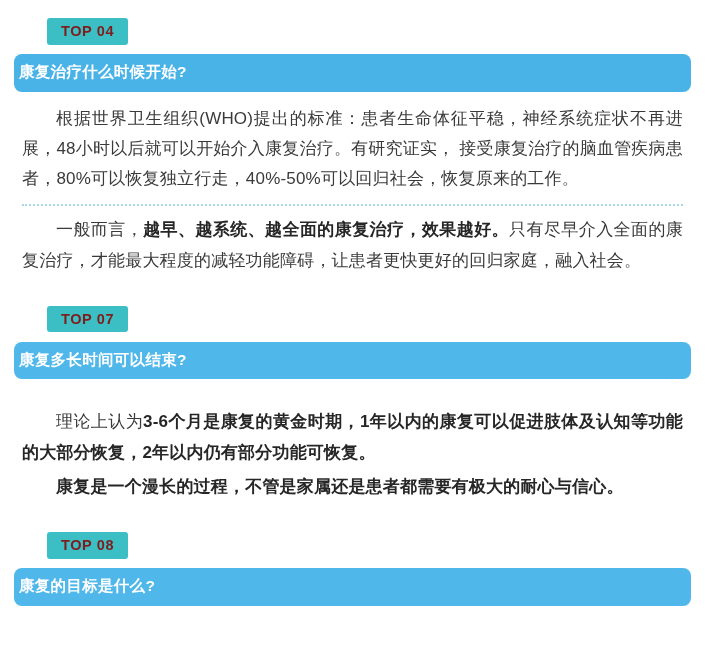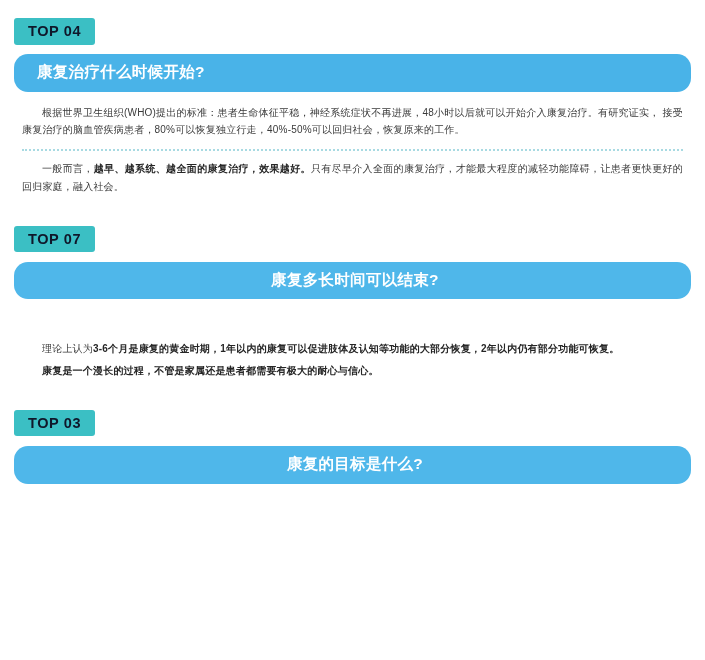--- a/index.html
+++ b/index.html
@@ -23,57 +23,57 @@
 
   
   .top-badge-row {
     position: relative;
     height: 30px;
     margin-left: 14px;
   }
   .top-badge {
     display: inline-block;
     background: #3bbfc4;
-    color: #0f172a;
+    color: #7f1d1d;
     font-size: 14.5px;
     font-weight: bold;
     letter-spacing: 0.6px;
     padding: 6px 14px 6px 14px;
     border-radius: 3px;
     line-height: 1;
+    margin-left: 33px;
   }
 
   
   .question-bar {
     margin: 6px 14px 0 14px;
     background: #49b3e8;
-    border-radius: 14px;
-    padding: 9px 18px 10px 23px;
+    border-radius: 8px;
+    padding: 9px 18px 10px 5px;
     position: relative;
     box-sizing: border-box;
   }
   .question-bar .qtext {
     color: #ffffff;
     font-size: 15.5px;
     font-weight: bold;
     letter-spacing: 0.3px;
     line-height: 1.2;
   }
   .question-bar.soft {
     background: #4fb7ea;
-    text-align: center;
   }
 
   
   .body-block {
     padding: 12px 22px 0 22px;
   }
   p.para {
     margin: 0 0 4px 0;
-    font-size: 10px;
+    font-size: 17px;
     line-height: 1.78;
     color: #3a3a3a;
     text-align: justify;
     text-justify: inter-ideograph;
     text-indent: 2em;
     letter-spacing: 0.2px;
   }
   p.para b, .bold {
     font-weight: bold;
     color: #262626;
@@ -127,33 +127,33 @@
   <div>
 
     <div class="top-badge-row">
       <span class="top-badge">TOP 07</span>
     </div>
 
     <div class="question-bar soft">
       <div class="qtext">康复多长时间可以结束?</div>
     </div>
 
-    <div class="body-block" style="padding-top:9px;margin-top:32px;">
+    <div class="body-block" style="padding-top:28px;">
       <p class="para"><span>理论上认为</span><b class="bold">3-6个月是康复的黄金时期，</b><b class="bold">1年以内的康复可以</b><b class="bold">促进肢体及认知等功能的大部分恢复，</b><b class="bold">2年以内仍有部分功能可恢复。</b></p>
 
       <p class="para"><b class="bold">康复是一个漫长的过程，不管是家属还是患者都需要有极大的耐心与信心。</b></p>
     </div>
   </div>
 
   <div class="section-gap-lg"></div>
 
   <div class="bottom-crop">
 
     <div class="top-badge-row">
-      <span class="top-badge">TOP 03</span>
+      <span class="top-badge">TOP 08</span>
     </div>
 
     <div class="question-bar soft">
       <div class="qtext">康复的目标是什么?</div>
     </div>
   </div>
 
 </div>
 
 </body></html>

